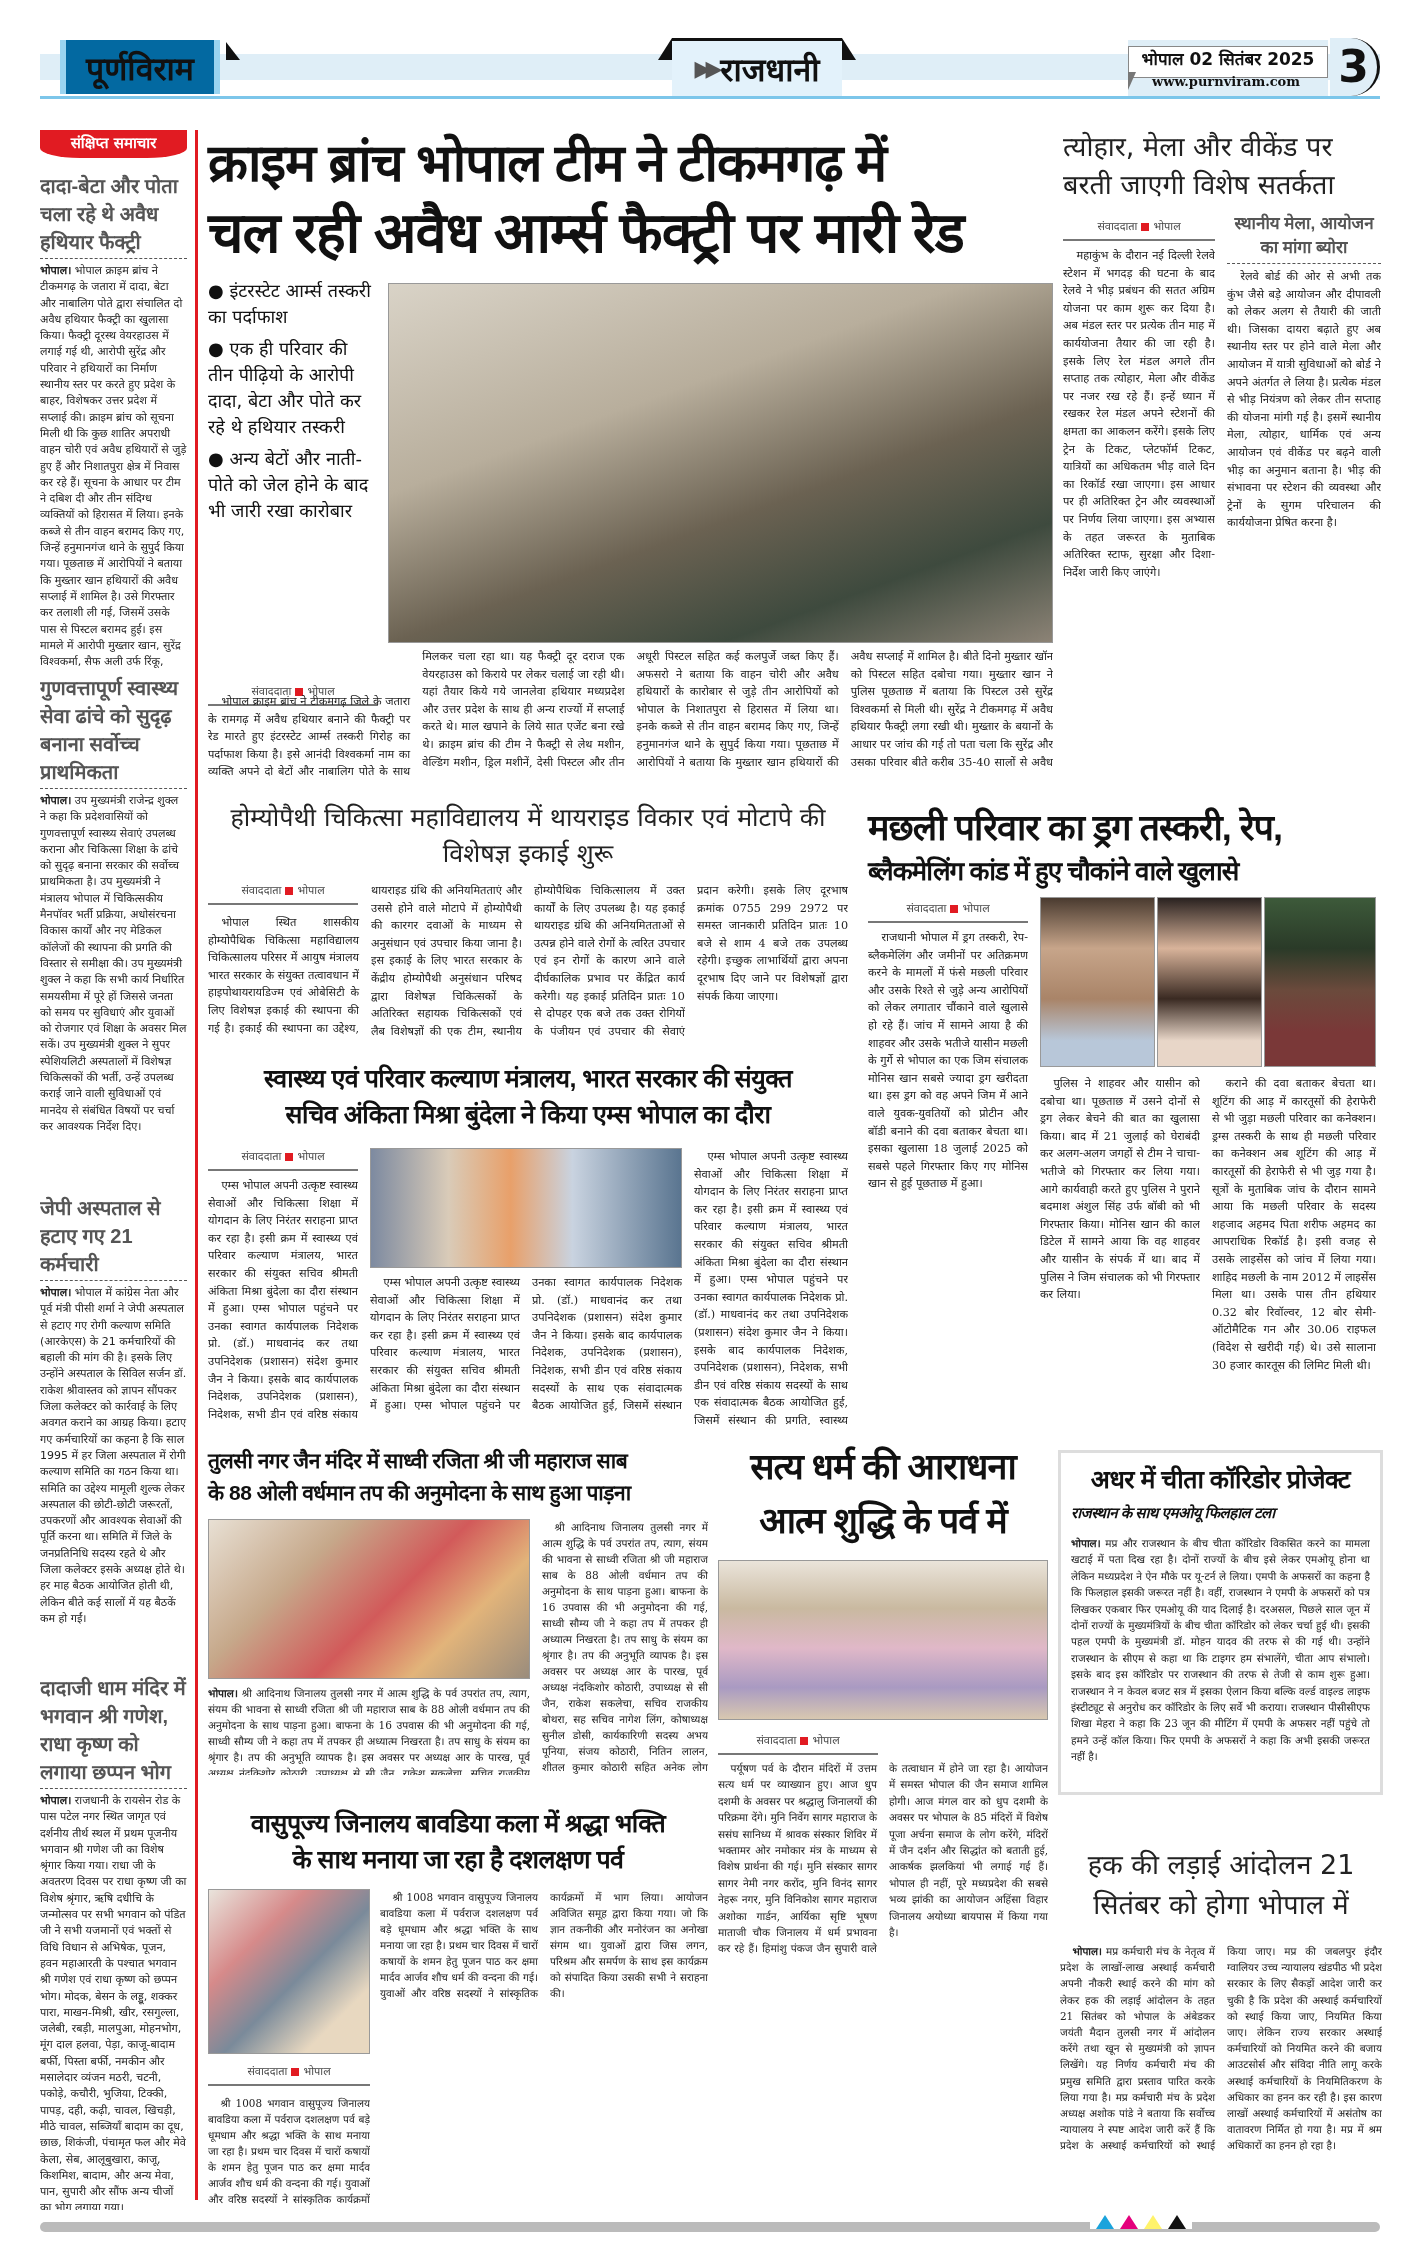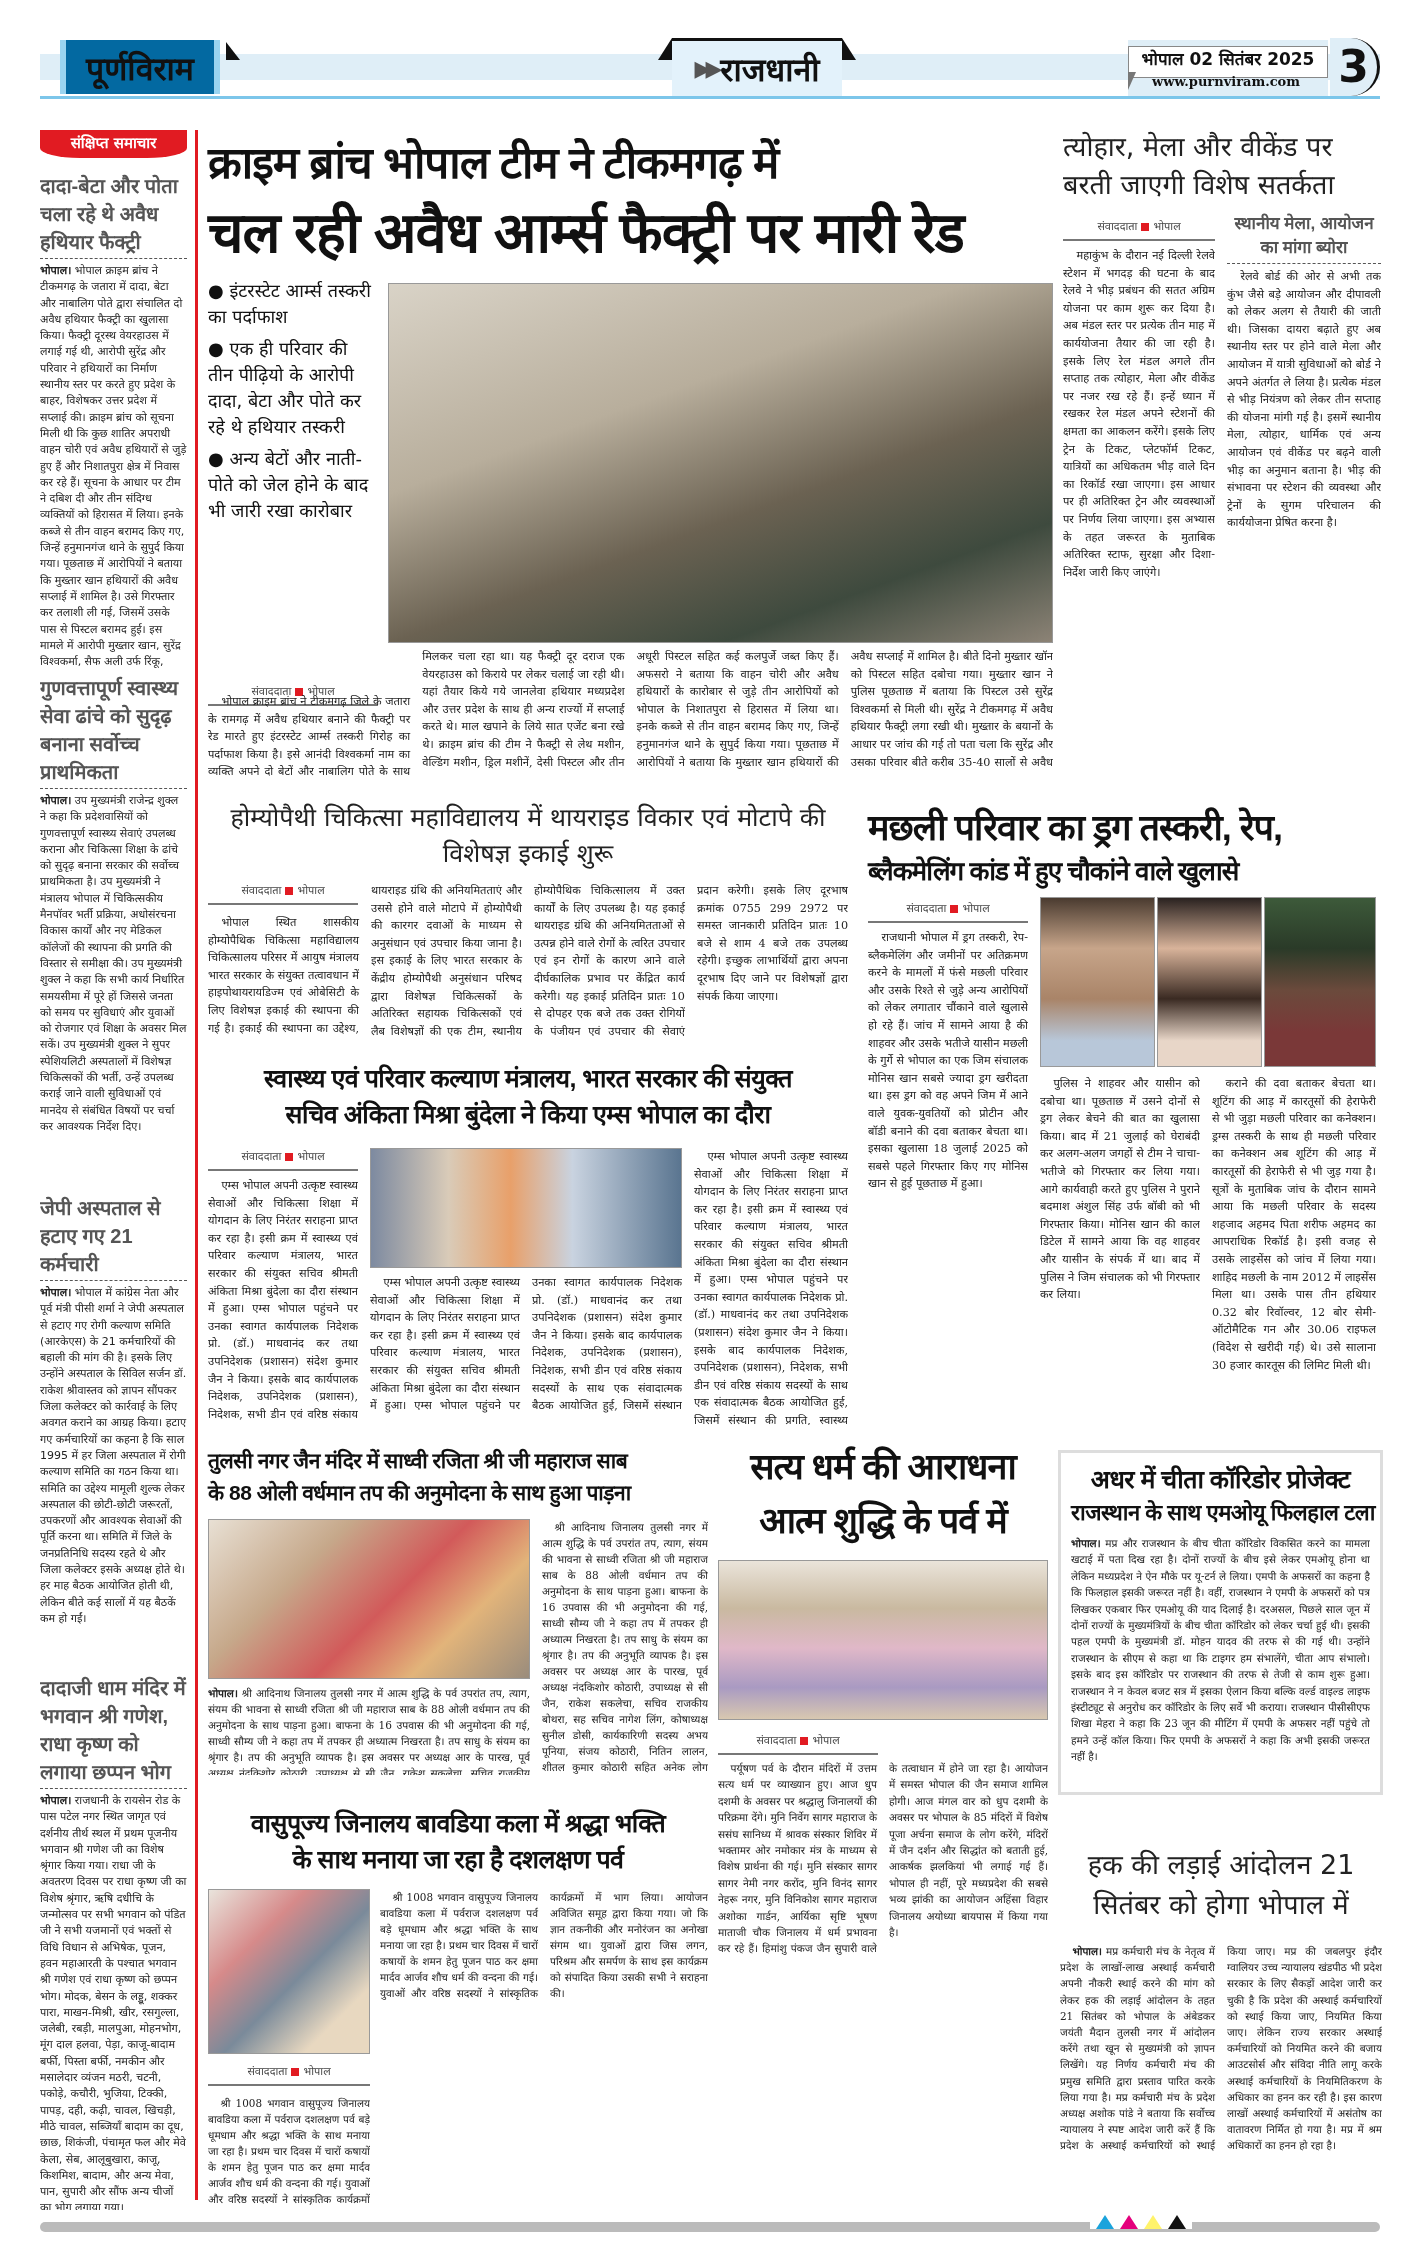--- a/index.html
+++ b/index.html
@@ -86,21 +86,21 @@
     <div class="side-body"><b>भोपाल।</b> <span>भोपाल में कांग्रेस नेता और पूर्व मंत्री पीसी शर्मा ने जेपी अस्पताल से हटाए गए रोगी कल्याण समिति (आरकेएस) के 21 कर्मचारियों की बहाली की मांग की है। इसके लिए उन्होंने अस्पताल के सिविल सर्जन डॉ. राकेश श्रीवास्तव को ज्ञापन सौंपकर जिला कलेक्टर को कार्रवाई के लिए अवगत कराने का आग्रह किया। हटाए गए कर्मचारियों का कहना है कि साल 1995 में हर जिला अस्पताल में रोगी कल्याण समिति का गठन किया था। समिति का उद्देश्य मामूली शुल्क लेकर अस्पताल की छोटी-छोटी जरूरतों, उपकरणों और आवश्यक सेवाओं की पूर्ति करना था। समिति में जिले के जनप्रतिनिधि सदस्य रहते थे और जिला कलेक्टर इसके अध्यक्ष होते थे। हर माह बैठक आयोजित होती थी, लेकिन बीते कई सालों में यह बैठकें कम हो गईं।</span></div>
   </div>
 
   <div style="height:540px;overflow:hidden;">
     <div class="side-title">दादाजी धाम मंदिर में भगवान श्री गणेश, राधा कृष्ण को लगाया छप्पन भोग</div>
     <div class="side-body"><b>भोपाल।</b> <span>राजधानी के रायसेन रोड के पास पटेल नगर स्थित जागृत एवं दर्शनीय तीर्थ स्थल में प्रथम पूजनीय भगवान श्री गणेश जी का विशेष श्रृंगार किया गया। राधा जी के अवतरण दिवस पर राधा कृष्ण जी का विशेष श्रृंगार, ऋषि दधीचि के जन्मोत्सव पर सभी भगवान को पंडित जी ने सभी यजमानों एवं भक्तों से विधि विधान से अभिषेक, पूजन, हवन महाआरती के पश्चात भगवान श्री गणेश एवं राधा कृष्ण को छप्पन भोग। मोदक, बेसन के लड्डू, शक्कर पारा, माखन-मिश्री, खीर, रसगुल्ला, जलेबी, रबड़ी, मालपुआ, मोहनभोग, मूंग दाल हलवा, पेड़ा, काजू-बादाम बर्फी, पिस्ता बर्फी, नमकीन और मसालेदार व्यंजन मठरी, चटनी, पकोड़े, कचौरी, भुजिया, टिक्की, पापड़, दही, कढ़ी, चावल, खिचड़ी, मीठे चावल, सब्जियाँ बादाम का दूध, छाछ, शिकंजी, पंचामृत फल और मेवे केला, सेब, आलूबुखारा, काजू, किशमिश, बादाम, और अन्य मेवा, पान, सुपारी और सौंफ अन्य चीजों का भोग लगाया गया।</span></div>
   </div>
 </div>
 
 <div class="abs" style="left:208px;top:128px;width:845px;height:660px;">
-  <div class="hl-black" style="font-size:44px;line-height:70px;white-space:nowrap;">क्राइम ब्रांच भोपाल टीम ने टीकमगढ़ में</div>
+  <div class="hl-black" style="font-size:52px;line-height:70px;white-space:nowrap;">क्राइम ब्रांच भोपाल टीम ने टीकमगढ़ में</div>
   <div class="hl-black" style="font-size:56px;line-height:70px;white-space:nowrap;">चल रही अवैध आर्म्स फैक्ट्री पर मारी रेड</div>
 
   <div class="abs" style="left:0;top:150px;width:165px;font-size:18px;line-height:26px;color:#111;">
     <div style="margin-bottom:6px;"><span>●</span> <span>इंटरस्टेट आर्म्स तस्करी का पर्दाफाश</span></div>
     <div style="margin-bottom:6px;"><span>●</span> <span>एक ही परिवार की तीन पीढ़ियो के आरोपी दादा, बेटा और पोते कर रहे थे हथियार तस्करी</span></div>
     <div><span>●</span> <span>अन्य बेटों और नाती-पोते को जेल होने के बाद भी जारी रखा कारोबार</span></div>
   </div>
 
   <div class="abs photo" style="left:180px;top:155px;width:665px;height:360px;background:linear-gradient(160deg,#d9d3c7 0%,#b8ae9c 35%,#6b6252 60%,#3e4a3e 80%,#8c8376 100%);" title="police-team-with-seized-weapons"></div>
 
@@ -197,21 +197,21 @@
   <div class="abs" style="left:0;top:292px;width:160px;">
     <div class="byline"><span>संवाददाता</span><span class="sq"></span><span>भोपाल</span></div>
   </div>
 </div>
 <div class="abs body cols2" style="left:718px;top:1760px;width:330px;height:440px;overflow:hidden;font-size:10.5px;line-height:16.4px;">
     <p>पर्यूषण पर्व के दौरान मंदिरों में उत्तम सत्य धर्म पर व्याख्यान हुए। आज धुप दशमी के अवसर पर श्रद्धालु जिनालयों की परिक्रमा देंगे। मुनि निर्वेग सागर महाराज के ससंघ सानिध्य में श्रावक संस्कार शिविर में भक्तामर ओर नमोकार मंत्र के माध्यम से विशेष प्रार्थना की गई। मुनि संस्कार सागर सागर नेमी नगर करोंद, मुनि विनंद सागर नेहरू नगर, मुनि विनिकोश सागर महाराज अशोका गार्डन, आर्यिका सृष्टि भूषण माताजी चौक जिनालय में धर्म प्रभावना कर रहे हैं। हिमांशु पंकज जैन सुपारी वाले के तत्वाधान में होने जा रहा है। आयोजन में समस्त भोपाल की जैन समाज शामिल होगी। आज मंगल वार को धुप दशमी के अवसर पर भोपाल के 85 मंदिरों में विशेष पूजा अर्चना समाज के लोग करेंगे, मंदिरों में जैन दर्शन और सिद्धांत को बताती हुई, आकर्षक झलकियां भी लगाई गई हैं। भोपाल ही नहीं, पूरे मध्यप्रदेश की सबसे भव्य झांकी का आयोजन अहिंसा विहार जिनालय अयोध्या बायपास में किया गया है।</p>
   </div>
 
 <div class="abs" style="left:1058px;top:1450px;width:325px;height:345px;border:3px solid #ddd;padding:8px 10px;">
   <div class="hl-black" style="font-size:25px;line-height:36px;text-align:center;white-space:nowrap;letter-spacing:-0.5px;">अधर में चीता कॉरिडोर प्रोजेक्ट</div>
-  <div class="hl-black" style="font-size:22px;line-height:32px;text-align:left;white-space:nowrap;letter-spacing:-0.5px;margin-bottom:6px;">राजस्थान के साथ एमओयू फिलहाल टला</div>
+  <div class="hl-black" style="font-size:15px;line-height:32px;text-align:left;white-space:nowrap;letter-spacing:-0.5px;margin-bottom:6px;font-style:italic;">राजस्थान के साथ एमओयू फिलहाल टला</div>
   <div class="body" style="height:230px;overflow:hidden;font-size:10.4px;line-height:16.4px;">
     <b>भोपाल।</b> <span>मप्र और राजस्थान के बीच चीता कॉरिडोर विकसित करने का मामला खटाई में पता दिख रहा है। दोनों राज्यों के बीच इसे लेकर एमओयू होना था लेकिन मध्यप्रदेश ने ऐन मौके पर यू-टर्न ले लिया। एमपी के अफसरों का कहना है कि फिलहाल इसकी जरूरत नहीं है। वहीं, राजस्थान ने एमपी के अफसरों को पत्र लिखकर एकबार फिर एमओयू की याद दिलाई है। दरअसल, पिछले साल जून में दोनों राज्यों के मुख्यमंत्रियों के बीच चीता कॉरिडोर को लेकर चर्चा हुई थी। इसकी पहल एमपी के मुख्यमंत्री डॉ. मोहन यादव की तरफ से की गई थी। उन्होंने राजस्थान के सीएम से कहा था कि टाइगर हम संभालेंगे, चीता आप संभालो। इसके बाद इस कॉरिडोर पर राजस्थान की तरफ से तेजी से काम शुरू हुआ। राजस्थान ने न केवल बजट सत्र में इसका ऐलान किया बल्कि वर्ल्ड वाइल्ड लाइफ इंस्टीट्यूट से अनुरोध कर कॉरिडोर के लिए सर्वे भी कराया। राजस्थान पीसीसीएफ शिखा मेहरा ने कहा कि 23 जून की मीटिंग में एमपी के अफसर नहीं पहुंचे तो हमने उन्हें कॉल किया। फिर एमपी के अफसरों ने कहा कि अभी इसकी जरूरत नहीं है।</span>
   </div>
 </div>
 
 <div class="abs" style="left:208px;top:1805px;width:500px;height:400px;">
   <div class="hl-black" style="font-size:25px;line-height:36px;text-align:center;white-space:nowrap;letter-spacing:-0.5px;">वासुपूज्य जिनालय बावडिया कला में श्रद्धा भक्ति</div>
   <div class="hl-black" style="font-size:25px;line-height:36px;text-align:center;white-space:nowrap;letter-spacing:-0.5px;">के साथ मनाया जा रहा है दशलक्षण पर्व</div>
   <div class="abs photo" style="left:0;top:84px;width:162px;height:165px;background:linear-gradient(135deg,#e9e4dc 0%,#d68a8a 30%,#7a8a9a 55%,#e8d8c0 80%);" title="award-recipients-group"></div>
   <div class="abs" style="left:0;top:258px;width:162px;">

